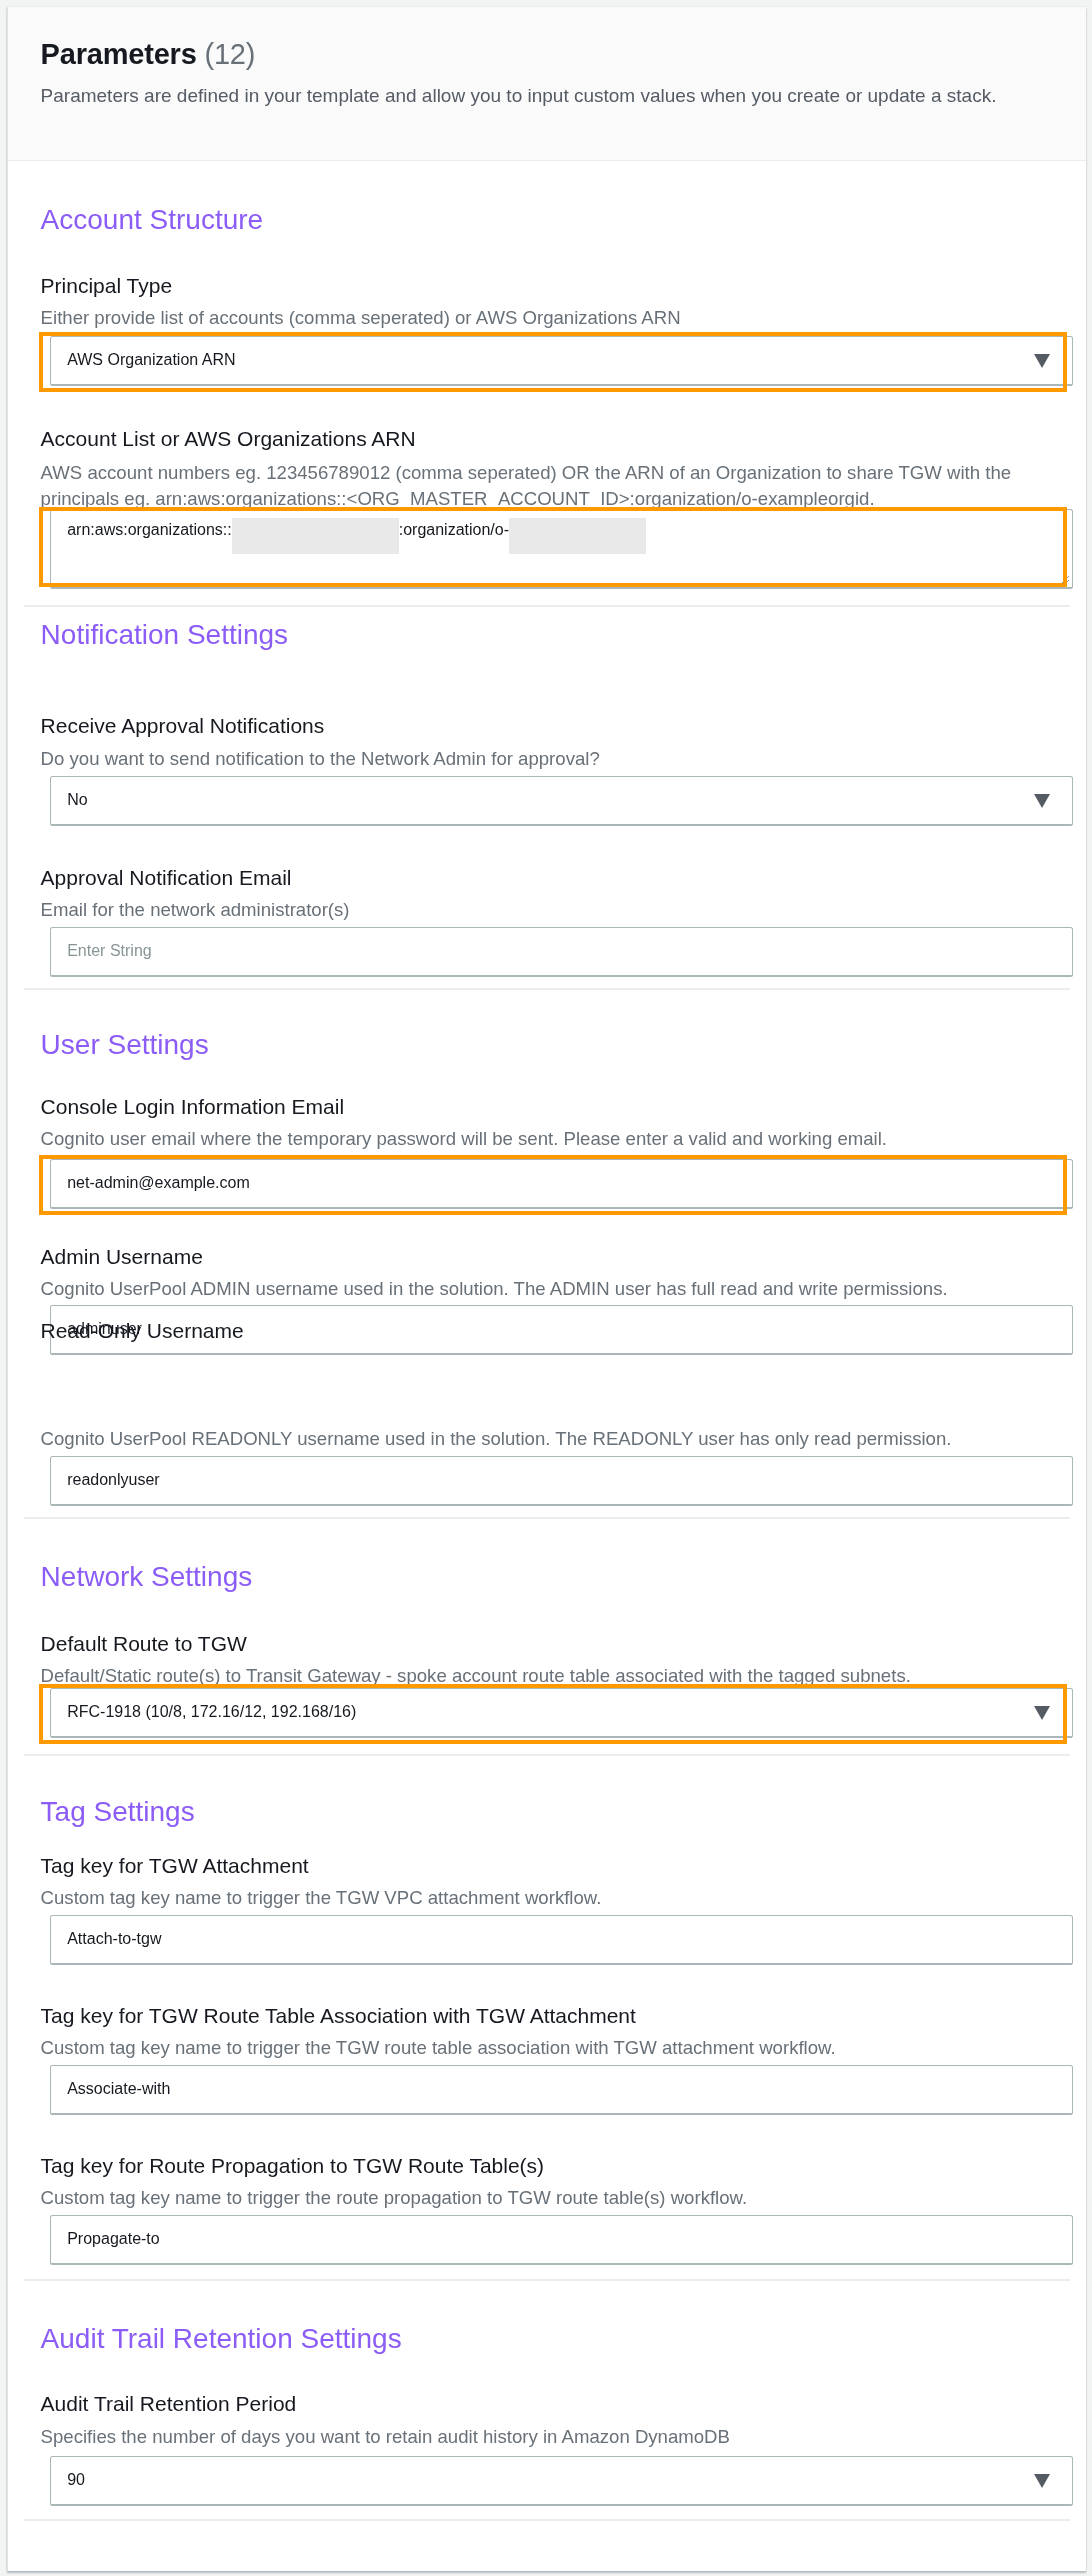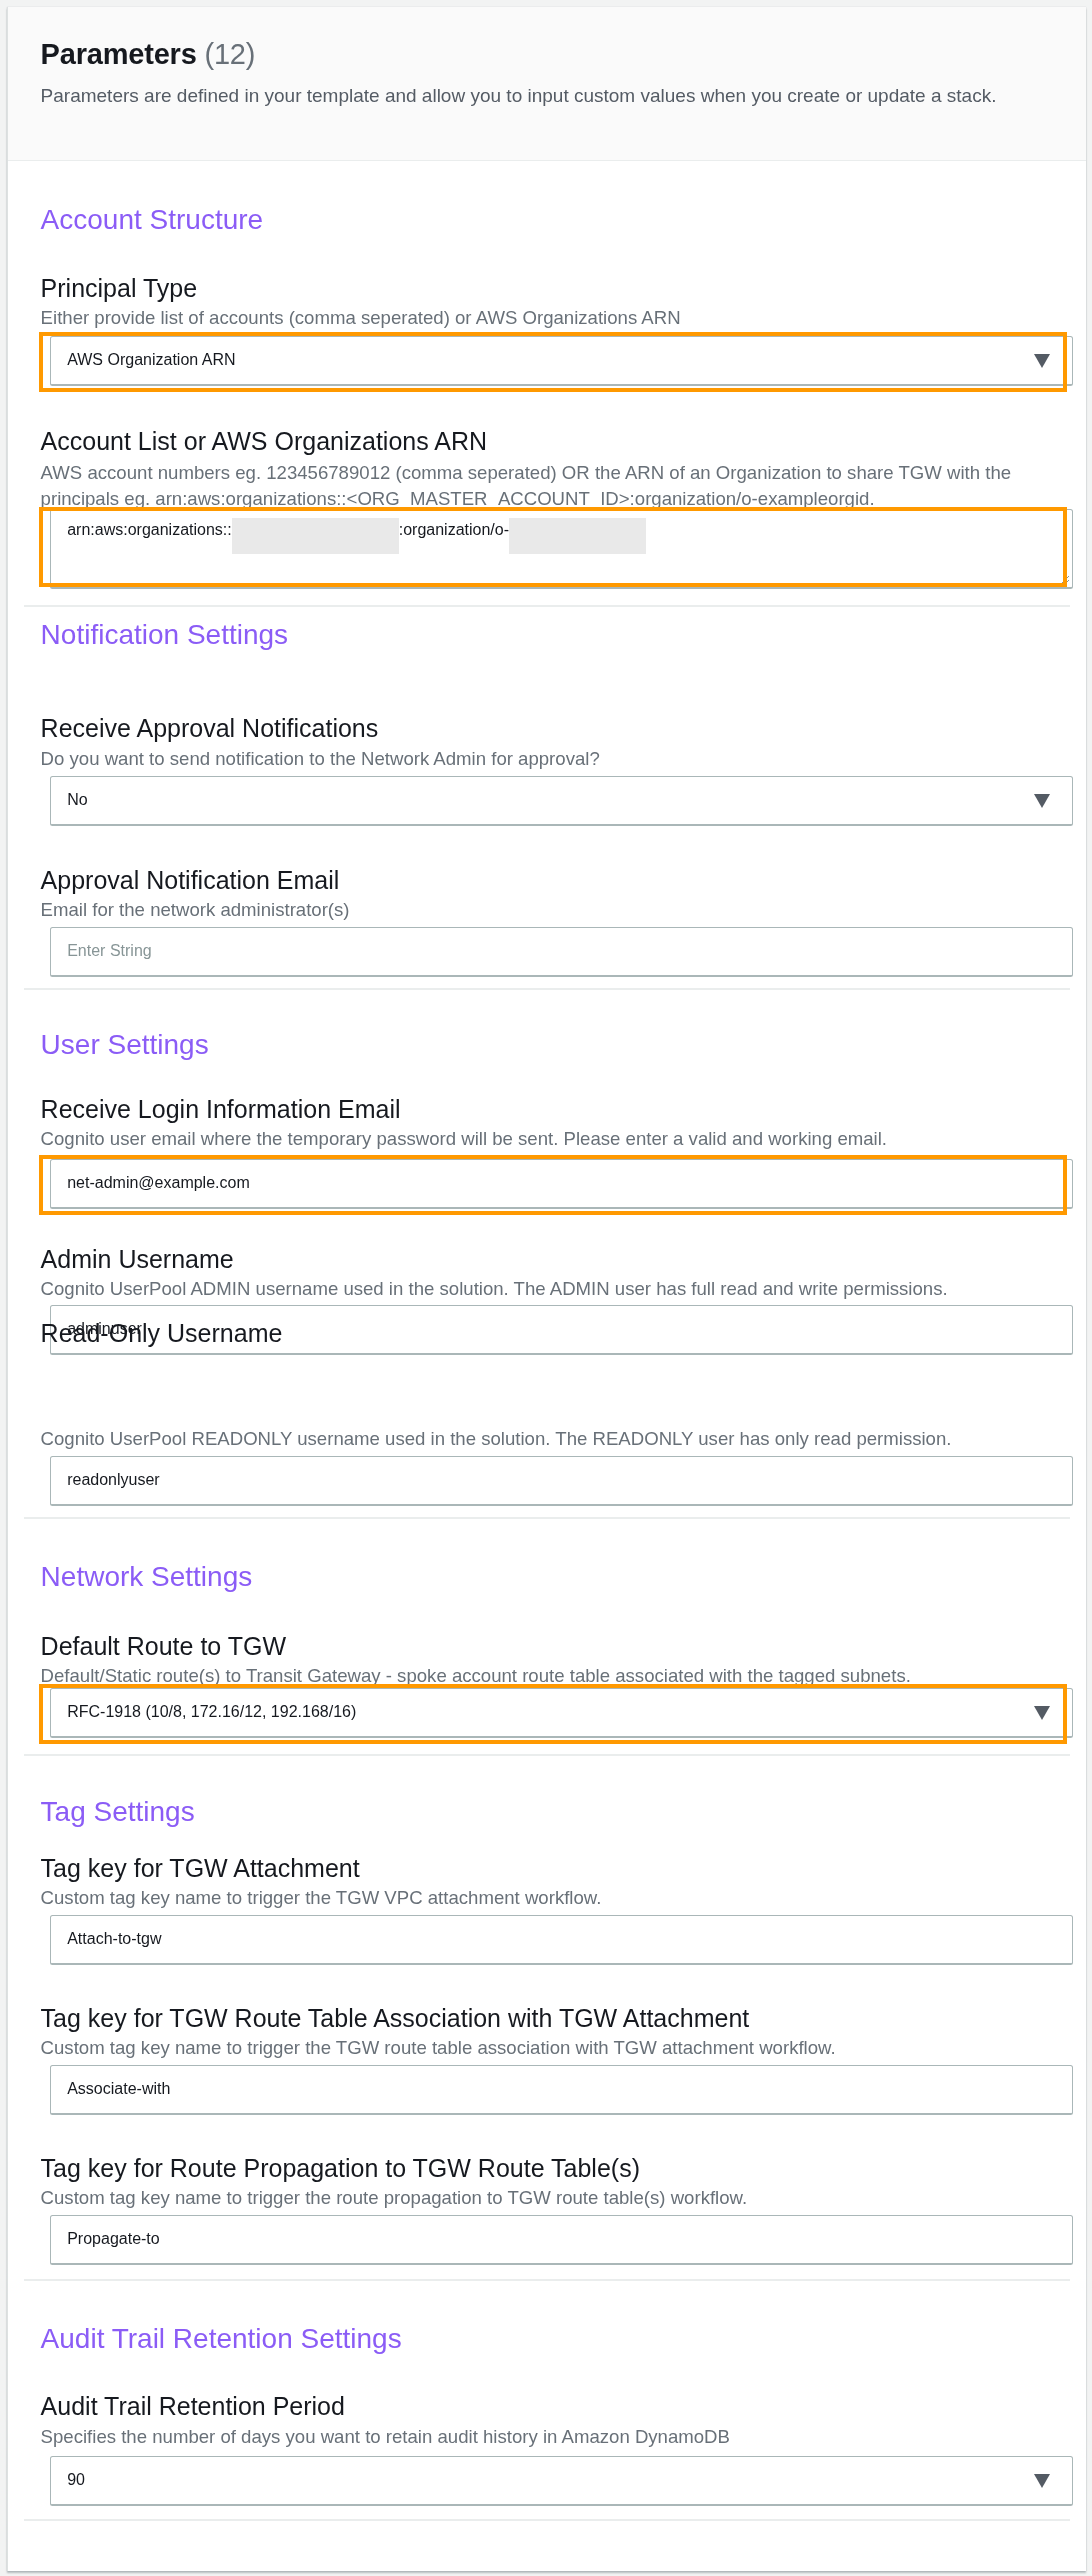--- a/index.html
+++ b/index.html
@@ -17,21 +17,21 @@
   .card-title {
     position: absolute; left: 33px; top: 31.5px; font-size: 29px; font-weight: bold; color: #16191f;
     letter-spacing: -0.2px;
   }
   .card-title .count { font-weight: normal; color: #687078; }
   .card-desc {
     position: absolute; left: 33px; top: 76px; width: 995px; font-size: 19px; line-height: 26px; color: #545b64;
   }
   .abs { position: absolute; }
   .section-heading { font-size: 28px; color: #8b5cf6; left: 33px; }
-  .field-label { font-size: 25px; color: #16191f; left: 33px; }
+  .field-label { font-size: 21px; color: #16191f; left: 33px; }
   .field-desc { font-size: 18.6px; color: #687078; left: 33px; width: 1019px; line-height: 26px; }
   .divider { left: 16.6px; width: 1046px; height: 2.5px; background: #eaeded; }
   .control {
     left: 42px; width: 1023px; height: 50px; background: #fff;
     border: 1.7px solid #aab7b8; border-top-color: #aab7b8; border-bottom-width: 2.5px; border-radius: 2.5px;
     font-size: 16px; color: #16191f; padding-left: 16.6px; display: flex; align-items: center;
   }
   .control.placeholder { color: #879596; }
   .highlight {
     left: 31px; width: 1028px; border: 4.1px solid #ff9900; background: transparent; pointer-events: none;
@@ -92,21 +92,21 @@
   <div class="abs field-label" style="top:859px;">Approval Notification Email</div>
   <div class="abs field-desc" style="top:890px;">Email for the network administrator(s)</div>
   <div class="abs control placeholder" style="top:920px;">
     <span>Enter String</span>
   </div>
 
   <div class="abs divider" style="top:981px;"></div>
 
   <div class="abs section-heading" style="top:1022px;">User Settings</div>
 
-  <div class="abs field-label" style="top:1088px;">Receive Login Information Email</div>
+  <div class="abs field-label" style="top:1088px;">Console Login Information Email</div>
   <div class="abs field-desc" style="top:1119px;">Cognito user email where the temporary password will be sent. Please enter a valid and working email.</div>
   <div class="abs control" style="top:1152px;">
     <span>net-admin@example.com</span>
   </div>
   <div class="abs highlight" style="top:1148px; height:60px;"></div>
 
   <div class="abs field-label" style="top:1238px;">Admin Username</div>
   <div class="abs field-desc" style="top:1269px;">Cognito UserPool ADMIN username used in the solution. The ADMIN user has full read and write permissions.</div>
   <div class="abs control" style="top:1298px;">
     <span>adminuser</span>

